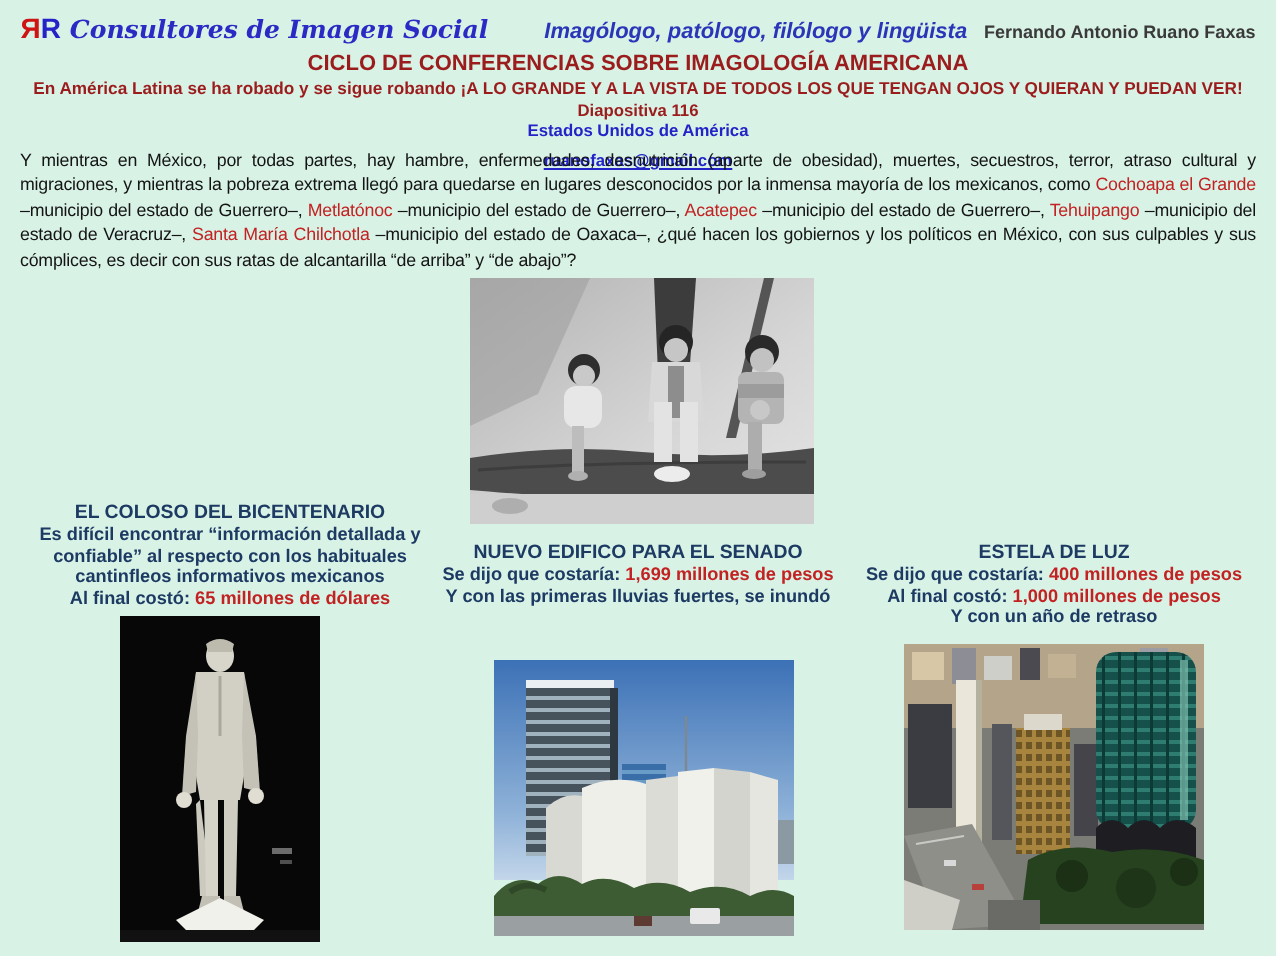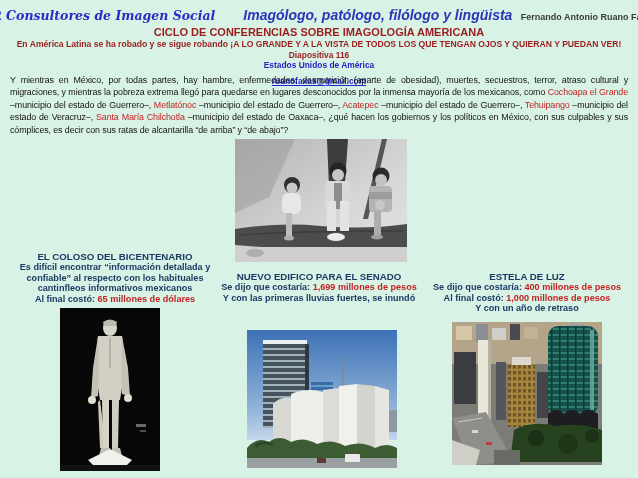--- a/index.html
+++ b/index.html
@@ -7,21 +7,21 @@
     position:relative;width:638px;height:478px;overflow:hidden;
     background:#d8f2e6;
     font-family:"Liberation Sans",sans-serif;
   }
   
   .header{position:absolute;top:6px;left:0;width:638px;text-align:center;}
   .hline1{display:flex;justify-content:center;align-items:baseline;gap:28px;white-space:nowrap;}
   .logo-r1{color:#cf1414;font-weight:bold;font-size:14px;}
   .logo-r2{color:#2323c8;font-weight:bold;font-size:14px;}
   .logo-script{font-family:"DejaVu Serif",serif;font-style:italic;font-weight:bold;color:#2a2ac4;font-size:12.5px;}
-  .profession{font-style:italic;font-weight:bold;color:#2a35b8;font-size:14px;text-align:right;}
+  .profession{font-style:italic;font-weight:bold;color:#2a35b8;font-size:11px;text-align:right;}
   .author{font-weight:bold;color:#3a3a3a;font-size:9px;margin-left:4px;}
   .series{color:#9b1c1c;font-weight:bold;font-size:11px;margin-top:2px;}
   .tagline{color:#9b1c1c;font-weight:bold;font-size:8.6px;margin-top:1px;white-space:nowrap;}
   .slide-number{color:#9b1c1c;font-weight:bold;font-size:8.4px;margin-top:1px;}
   .country{color:#2323c8;font-weight:bold;font-size:8.4px;}
   .email{color:#2323c8;font-weight:bold;font-size:8.4px;text-decoration:underline;cursor:pointer;display:inline-block;}
   
   .paragraph{
     position:absolute;left:10px;top:74px;width:618px;
     font-size:8.9px;font-weight:normal;color:#141414;

